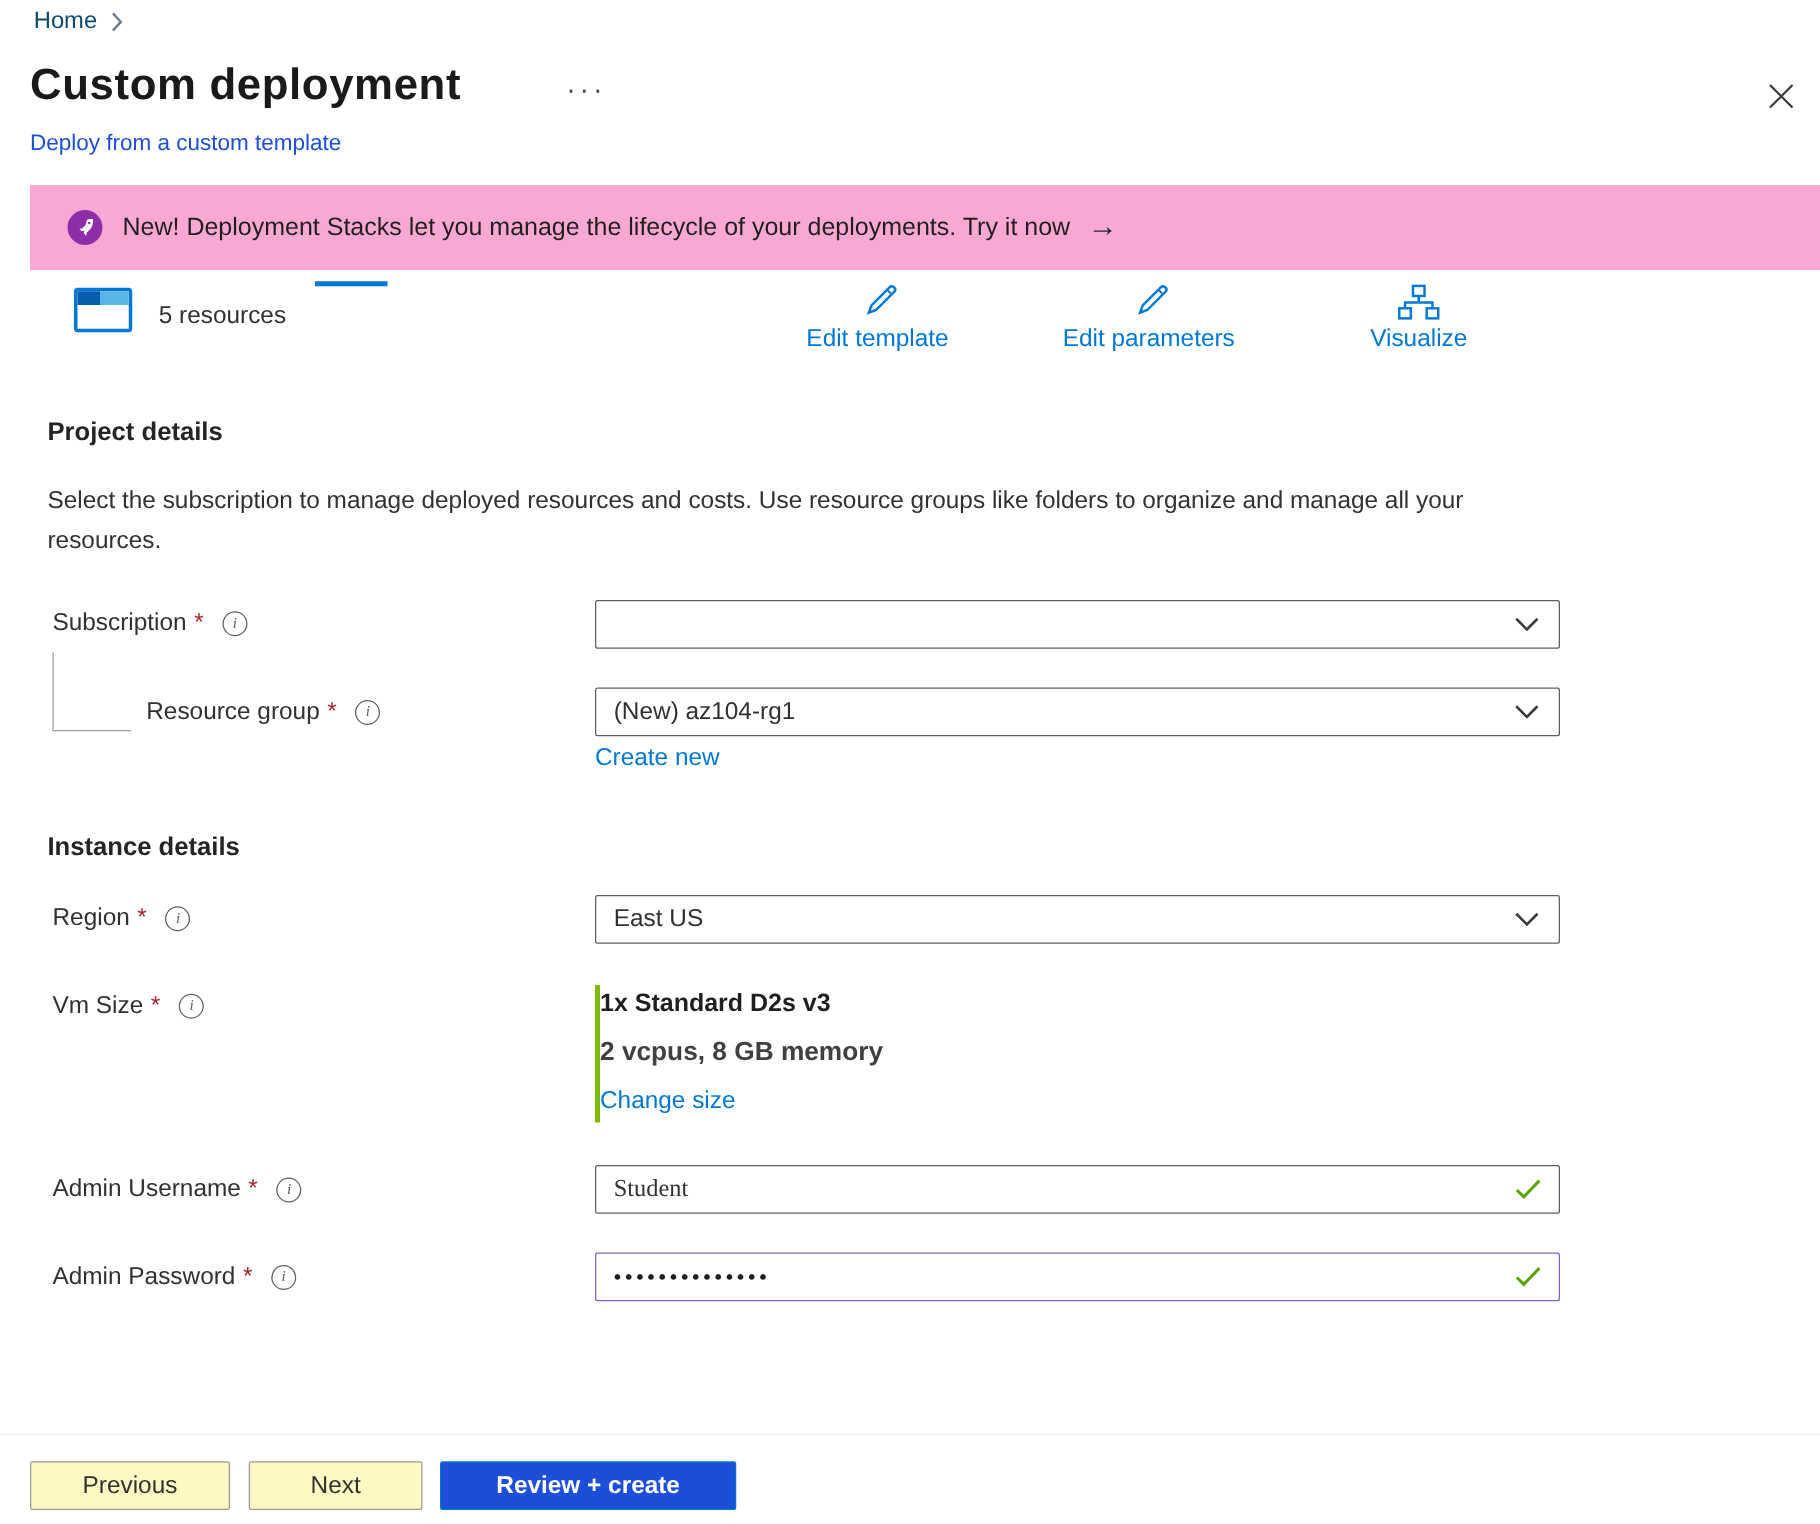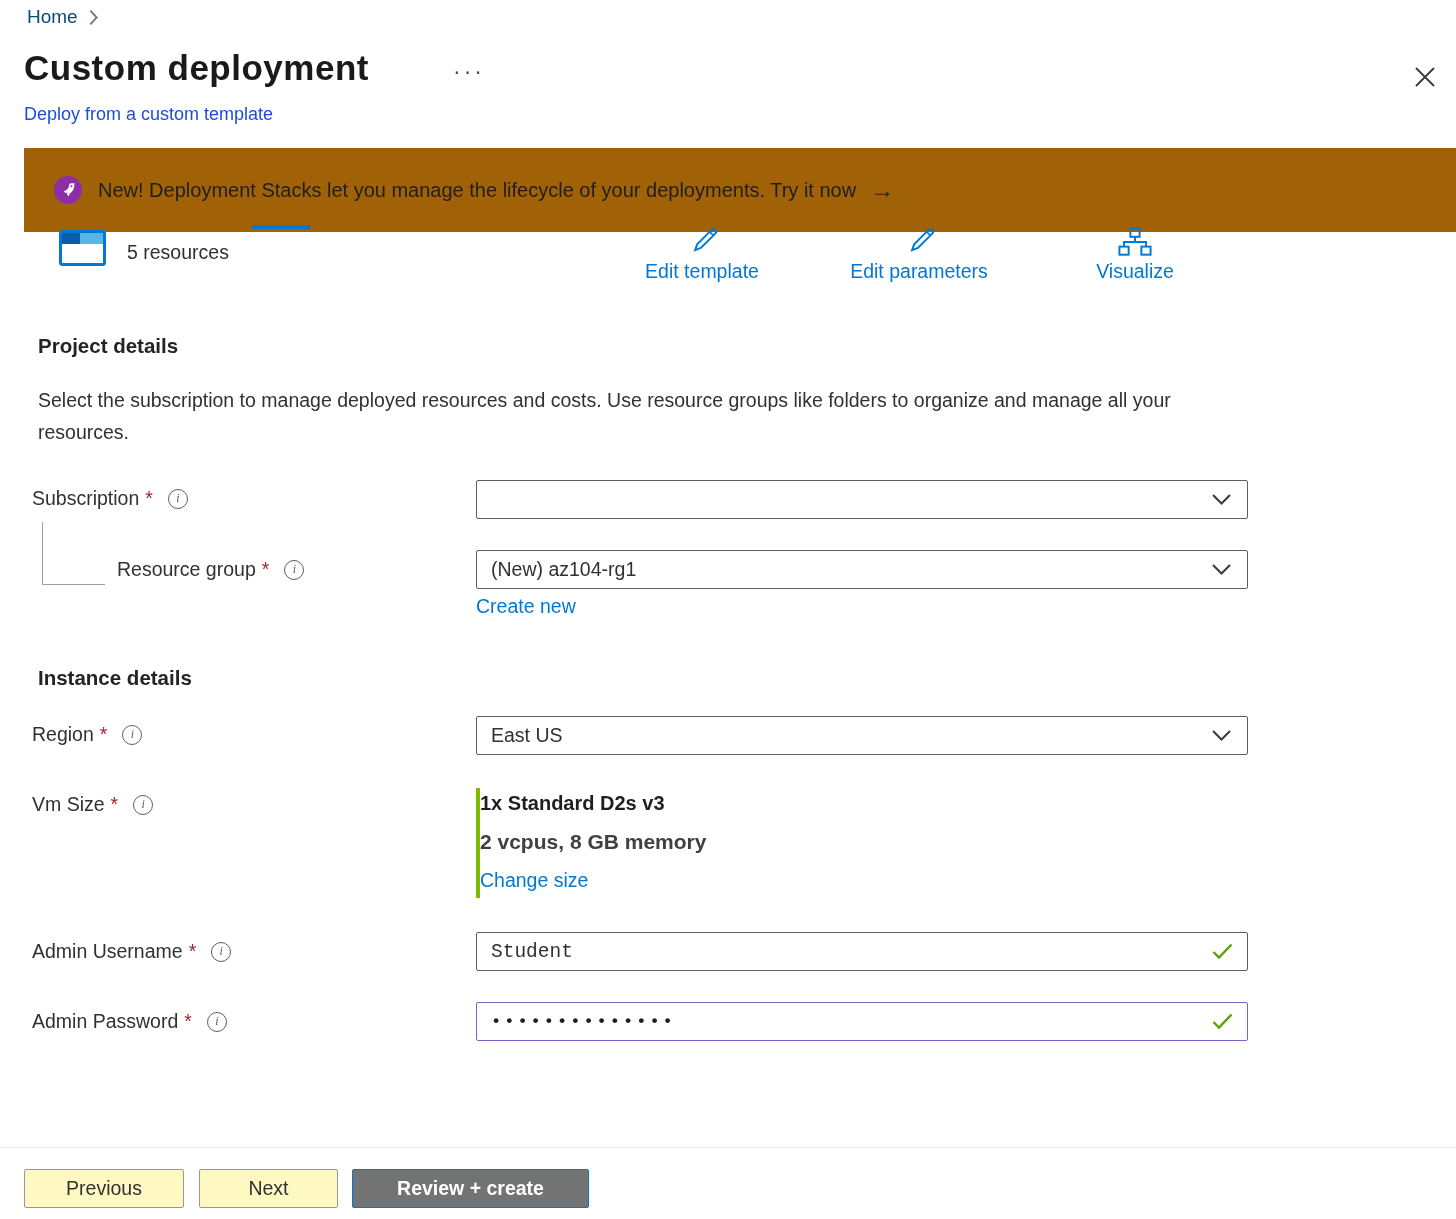--- a/index.html
+++ b/index.html
@@ -11,63 +11,63 @@
   
   .breadcrumb{position:absolute;left:27px;top:6px;display:flex;align-items:center;gap:10px;}
   .bc-link{color:#0c4a6e;font-size:19px;cursor:pointer;}
   .bc-chev{width:11px;height:17px;}
   
   .title{position:absolute;left:24px;top:48px;margin:0;font-size:35px;font-weight:600;color:#1a1a1a;letter-spacing:.5px;}
   .ellipsis-btn{position:absolute;left:449px;top:56px;background:none;border:none;color:#4a4a4a;font-size:23px;letter-spacing:3px;cursor:pointer;padding:2px 4px;}
   .close-btn{position:absolute;right:16px;top:62px;background:none;border:none;cursor:pointer;padding:4px;}
   .subtitle{position:absolute;left:24px;top:104px;font-size:18px;color:#1d4ed8;}
   
-  .banner{position:absolute;left:24px;right:0;top:148px;height:84px;background:#a16207;display:flex;align-items:center;padding-left:30px;box-sizing:border-box;cursor:pointer;}
+  .banner{position:absolute;left:24px;right:0;top:148px;height:68px;background:#f9a8d4;display:flex;align-items:center;padding-left:30px;box-sizing:border-box;cursor:pointer;}
   .rocket{width:28px;height:28px;border-radius:50%;background:#8f2da8;display:flex;align-items:center;justify-content:center;margin-right:16px;flex:none;}
   .banner-text{font-size:20px;color:#201f1e;}
   .banner-arrow{font-size:24px;margin-left:14px;color:#201f1e;line-height:1;}
   
   .cutoff{position:absolute;left:252px;top:225px;width:58px;height:4px;background:#0078d4;}
   .tpl-icon{position:absolute;left:59px;top:230px;width:47px;height:36px;}
   .res-count{position:absolute;left:127px;top:241px;font-size:19.5px;color:#323130;}
   .action{position:absolute;top:227px;display:flex;flex-direction:column;align-items:center;gap:3px;cursor:pointer;color:#0078d4;background:none;border:none;font-family:inherit;padding:0;}
   .action svg{width:36px;height:30px;}
   .action span{font-size:19.5px;color:#0078d4;}
   #act-template{left:617px;width:170px;}
   #act-params{left:823px;width:192px;}
   #act-visualize{left:1070px;width:130px;}
   
   .sec-head{position:absolute;left:38px;font-size:20.5px;font-weight:700;color:#252423;margin:0;}
   .desc{position:absolute;left:38px;top:384px;width:1150px;font-size:19.5px;line-height:32px;color:#323130;}
   
-  .flabel{position:absolute;left:32px;display:flex;align-items:center;font-size:19.5px;color:#323130;}
+  .flabel{position:absolute;left:42px;display:flex;align-items:center;font-size:19.5px;color:#323130;}
   .flabel.indent{left:117px;}
   .req{color:#a4262c;margin-left:6px;}
   .info{width:18px;height:18px;border:1px solid #5f5e5c;border-radius:50%;font-size:12px;display:inline-flex;align-items:center;justify-content:center;color:#5f5e5c;margin-left:15px;font-style:italic;font-family:"Liberation Serif",serif;cursor:pointer;flex:none;}
   .connector{position:absolute;left:42px;top:522px;width:62px;height:62px;border-left:1px solid #a19f9d;border-bottom:1px solid #a19f9d;}
   .input{position:absolute;left:476px;width:772px;height:39px;border:1px solid #605e5c;border-radius:2px;background:#fff;display:flex;align-items:center;padding:0 14px;box-sizing:border-box;font-size:19.5px;color:#323130;}
   .dropdown{cursor:pointer;}
   .chev{position:absolute;right:16px;width:19px;height:11px;}
   .check{position:absolute;right:14px;width:21px;height:17px;}
-  .input input{border:none;outline:none;flex:1;font-size:19.5px;font-family:Liberation Mono, monospace;color:#323130;padding:0;background:transparent;}
+  .input input{border:none;outline:none;flex:1;font-size:19.5px;font-family:Liberation Serif, serif;color:#323130;padding:0;background:transparent;}
   .input input.pwd{font-size:17px;letter-spacing:3px;font-weight:700;color:#201f1e;}
   .pwd-wrap{border-color:#8661c5;}
   .link{color:#0078d4;font-size:19.5px;cursor:pointer;}
   .create-new{position:absolute;left:476px;top:595px;}
   .vm-block{position:absolute;left:476px;top:788px;border-left:4px solid #7fba00;}
   .vm-title{font-size:20px;font-weight:700;color:#201f1e;margin:4px 0 0 0;}
   .vm-specs{font-size:21px;color:#404040;margin-top:15px;font-weight:bold;}
   .vm-link{display:inline-block;margin-top:15px;margin-bottom:6px;text-align:right;}
   
   .footer-divider{position:absolute;left:0;right:0;top:1147px;height:1px;background:#eceae8;}
   .btn{position:absolute;top:1169px;height:39px;border-radius:2px;font-size:19.5px;cursor:pointer;box-sizing:border-box;font-family:inherit;}
   .btn.secondary{background:#fef9c3;border:1px solid #99989 6;border:1px solid #999896;color:#323130;}
   #btn-prev{left:24px;width:160px;}
   #btn-next{left:199px;width:139px;}
-  #btn-review{left:352px;width:237px;background:#737373;border:1px solid #0078d4;color:#fff;font-weight:600;}
+  #btn-review{left:352px;width:237px;background:#1d4ed8;border:1px solid #0078d4;color:#fff;font-weight:600;}
 </style>
 </head>
 <body>
 
 <div class="breadcrumb">
   <a class="bc-link" href="#">Home</a>
   <svg class="bc-chev" viewBox="0 0 10 16">
       <path d="M2 1.5l6 6.5-6 6.5" fill="none" stroke="#6b7b8a" stroke-width="1.8"></path>
     </svg>
 </div>

